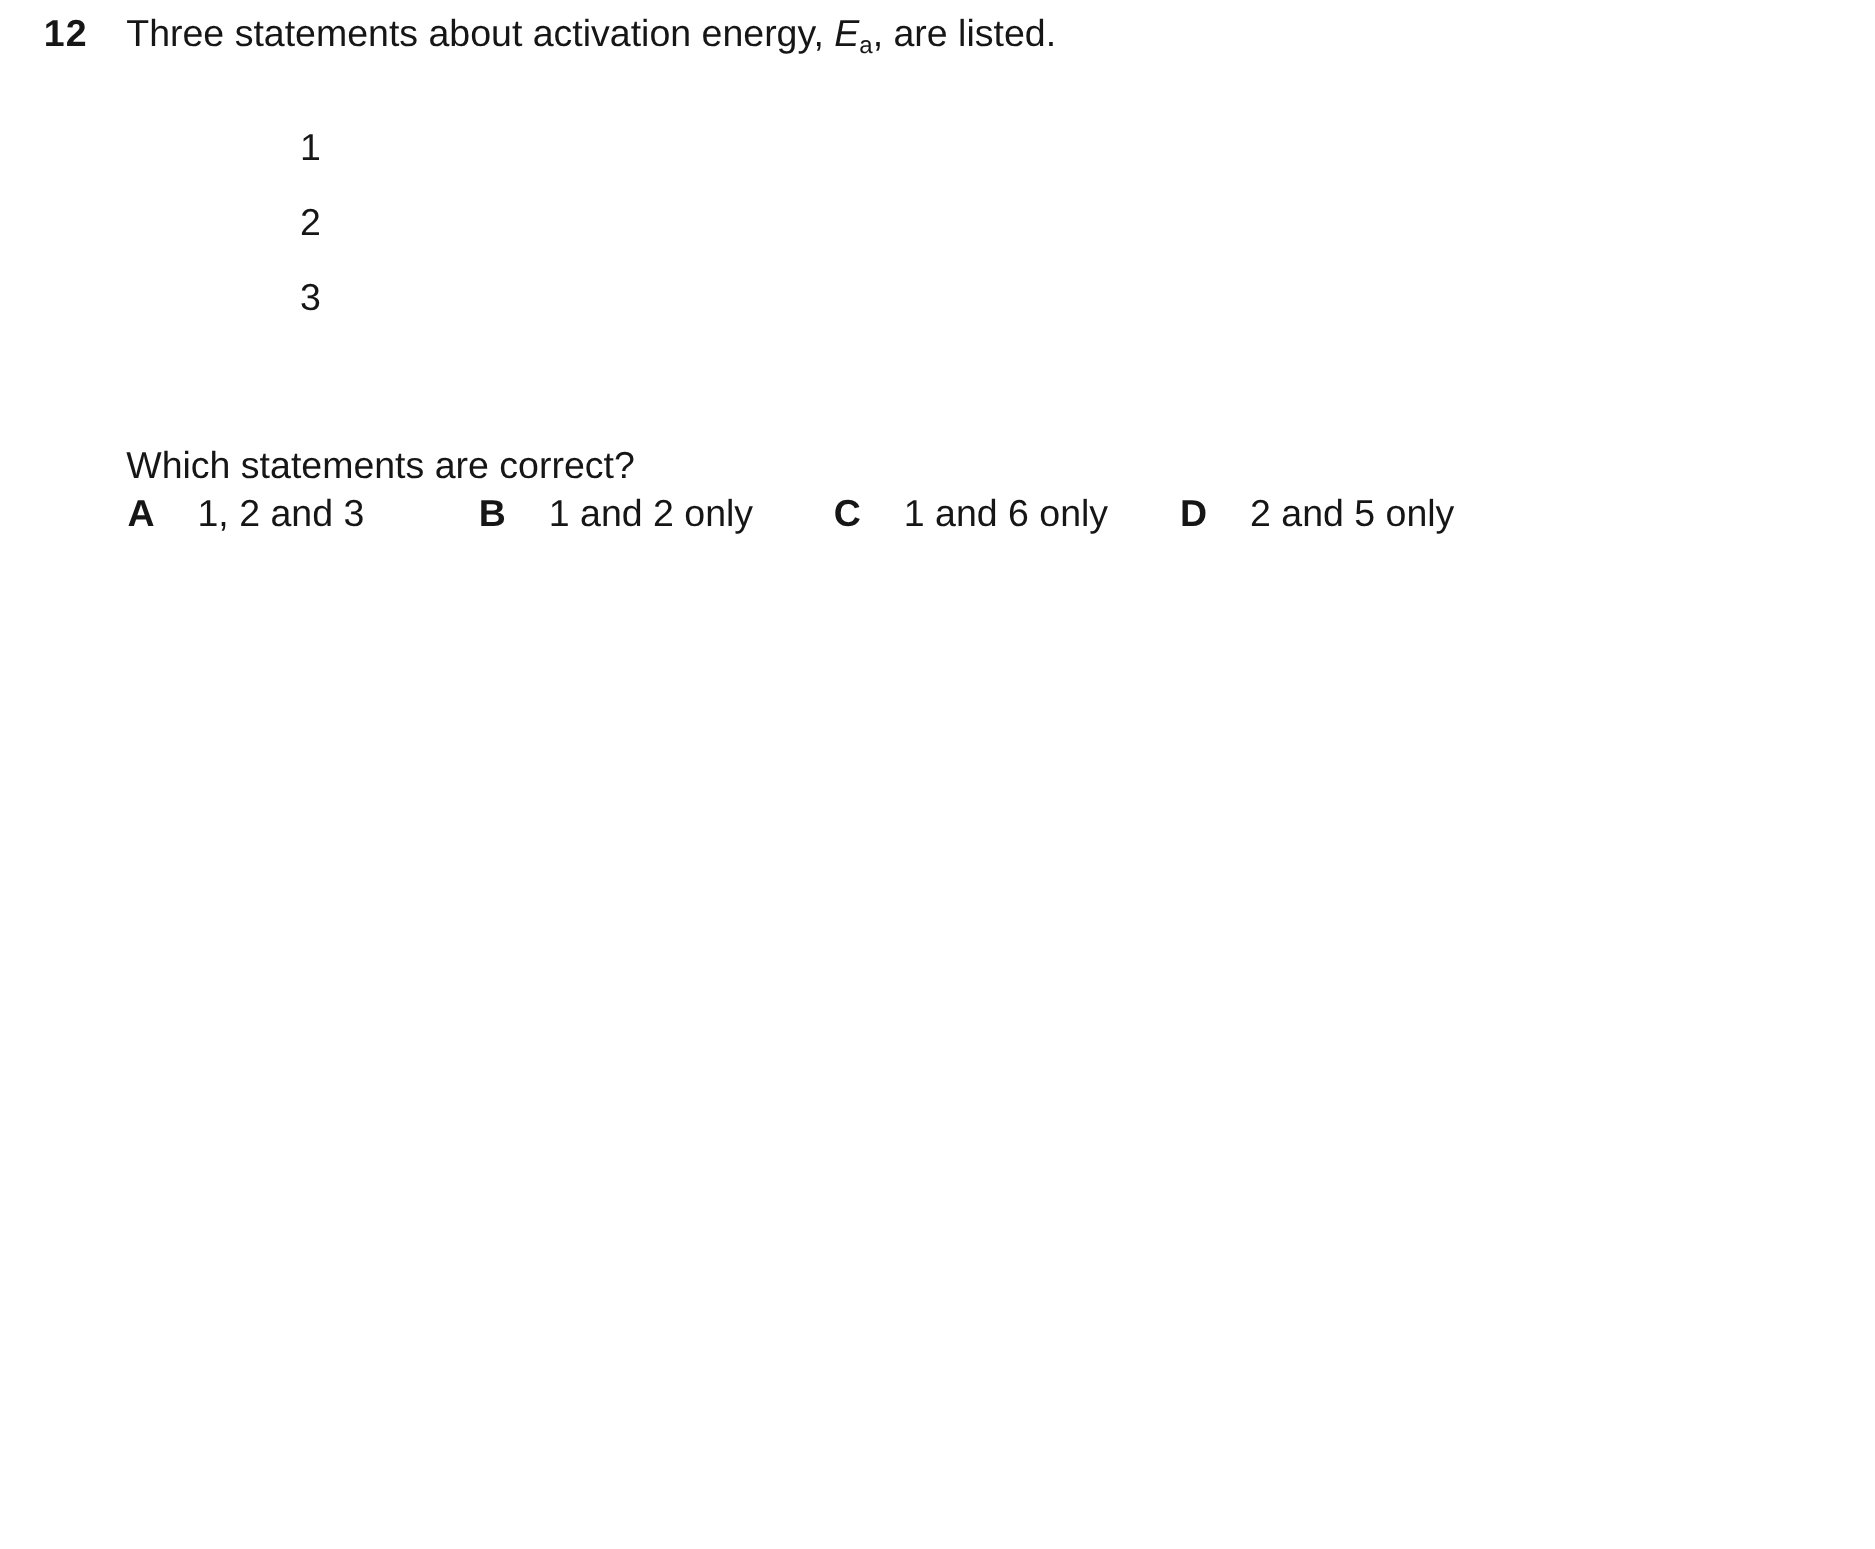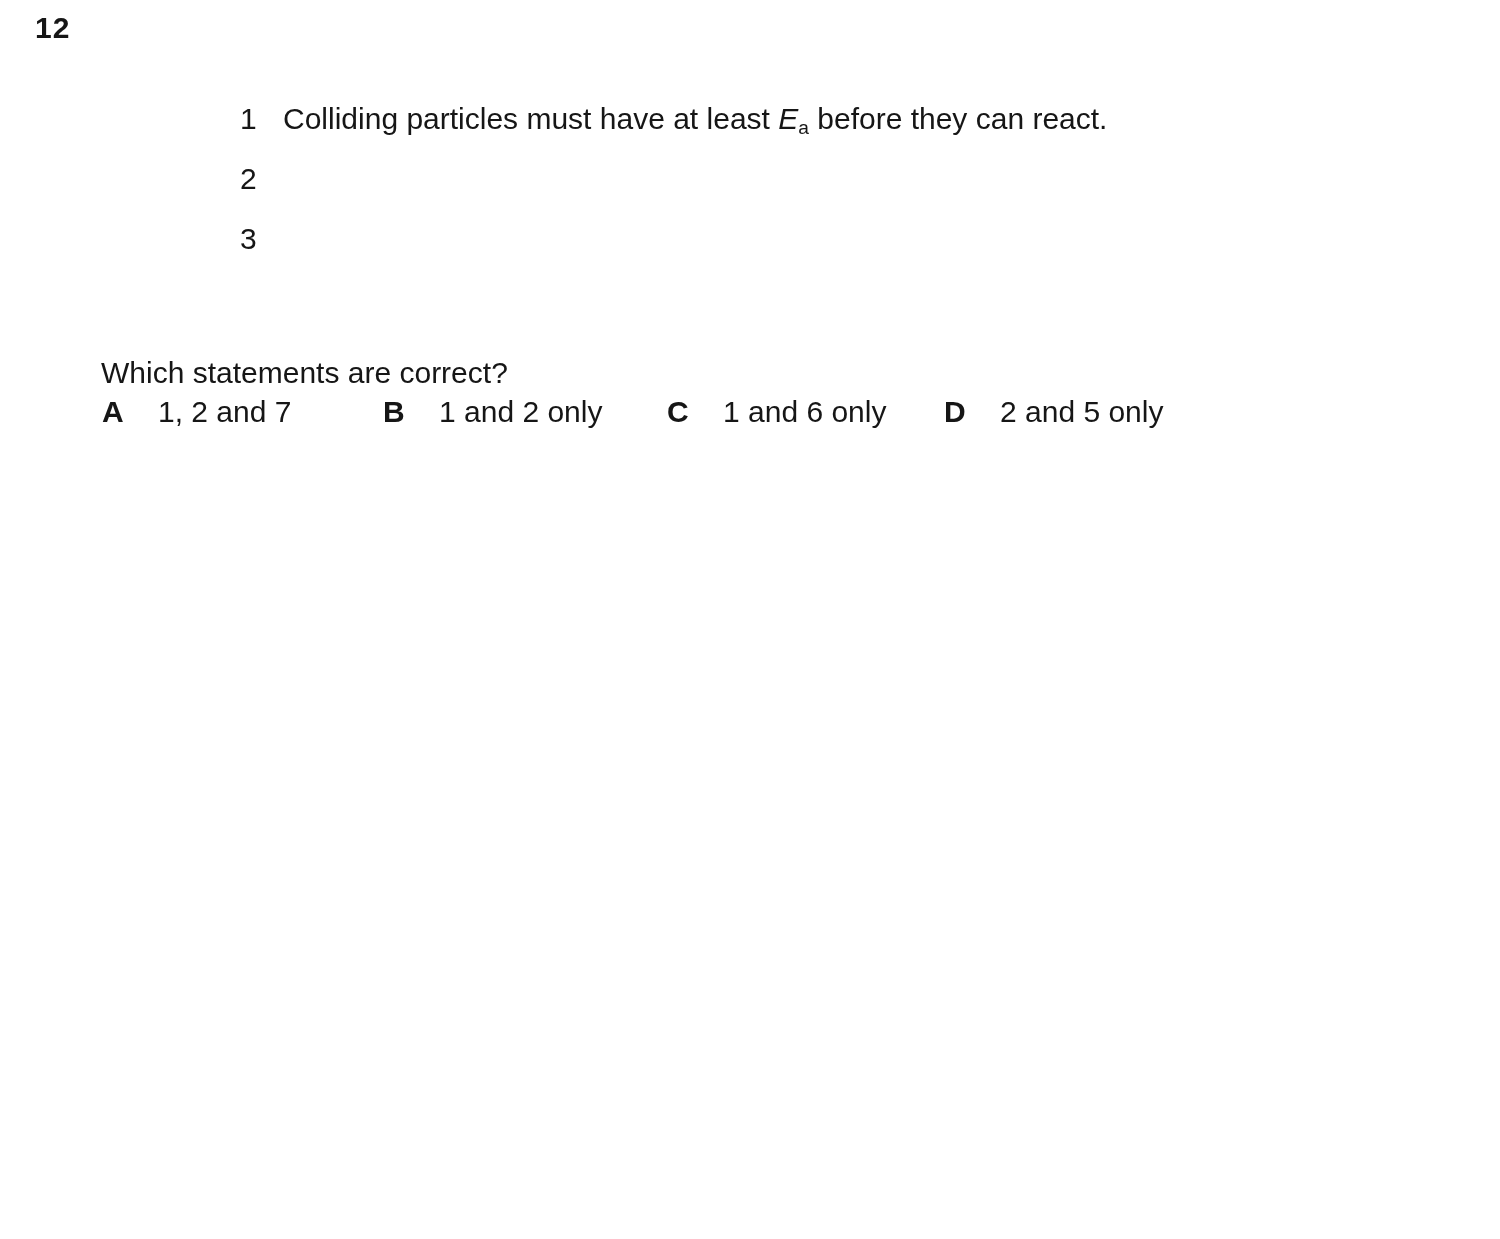--- a/index.html
+++ b/index.html
@@ -93,43 +93,43 @@
     height: 11px;
   }
 </style>
 </head>
 <body>
 
 <div class="page">
 
   <div class="abs qnum">12</div>
 
+  <div class="abs stem"><span>Three statements about activation energy, </span><span class="e-sym">E</span><span class="e-sub">a</span><span>, are listed.</span></div>
 
   <div class="abs statements">
 
     <div class="statement-row">
       <span class="statement-num">1</span>
-      <span><span>Colliding particles must have at least </span><span class="e-sym">E</span><span class="e-sub">a</span><span> before they can react.</span></span>
     </div>
 
     <div class="statement-row">
       <span class="statement-num">2</span>
     </div>
 
     <div class="statement-row">
       <span class="statement-num">3</span>
     </div>
 
   </div>
 
   <div class="abs prompt">Which statements are correct?</div>
 
   <div class="abs option opt-a">
     <span class="option-letter">A</span>
-    <span>1, 2 and 7</span>
+    <span>1, 2 and 3</span>
   </div>
 
   <div class="abs option opt-b">
     <span class="option-letter">B</span>
     <span>1 and 2 only</span>
   </div>
 
   <div class="abs option opt-c">
     <span class="option-letter">C</span>
     <span>1 and 6 only</span>

